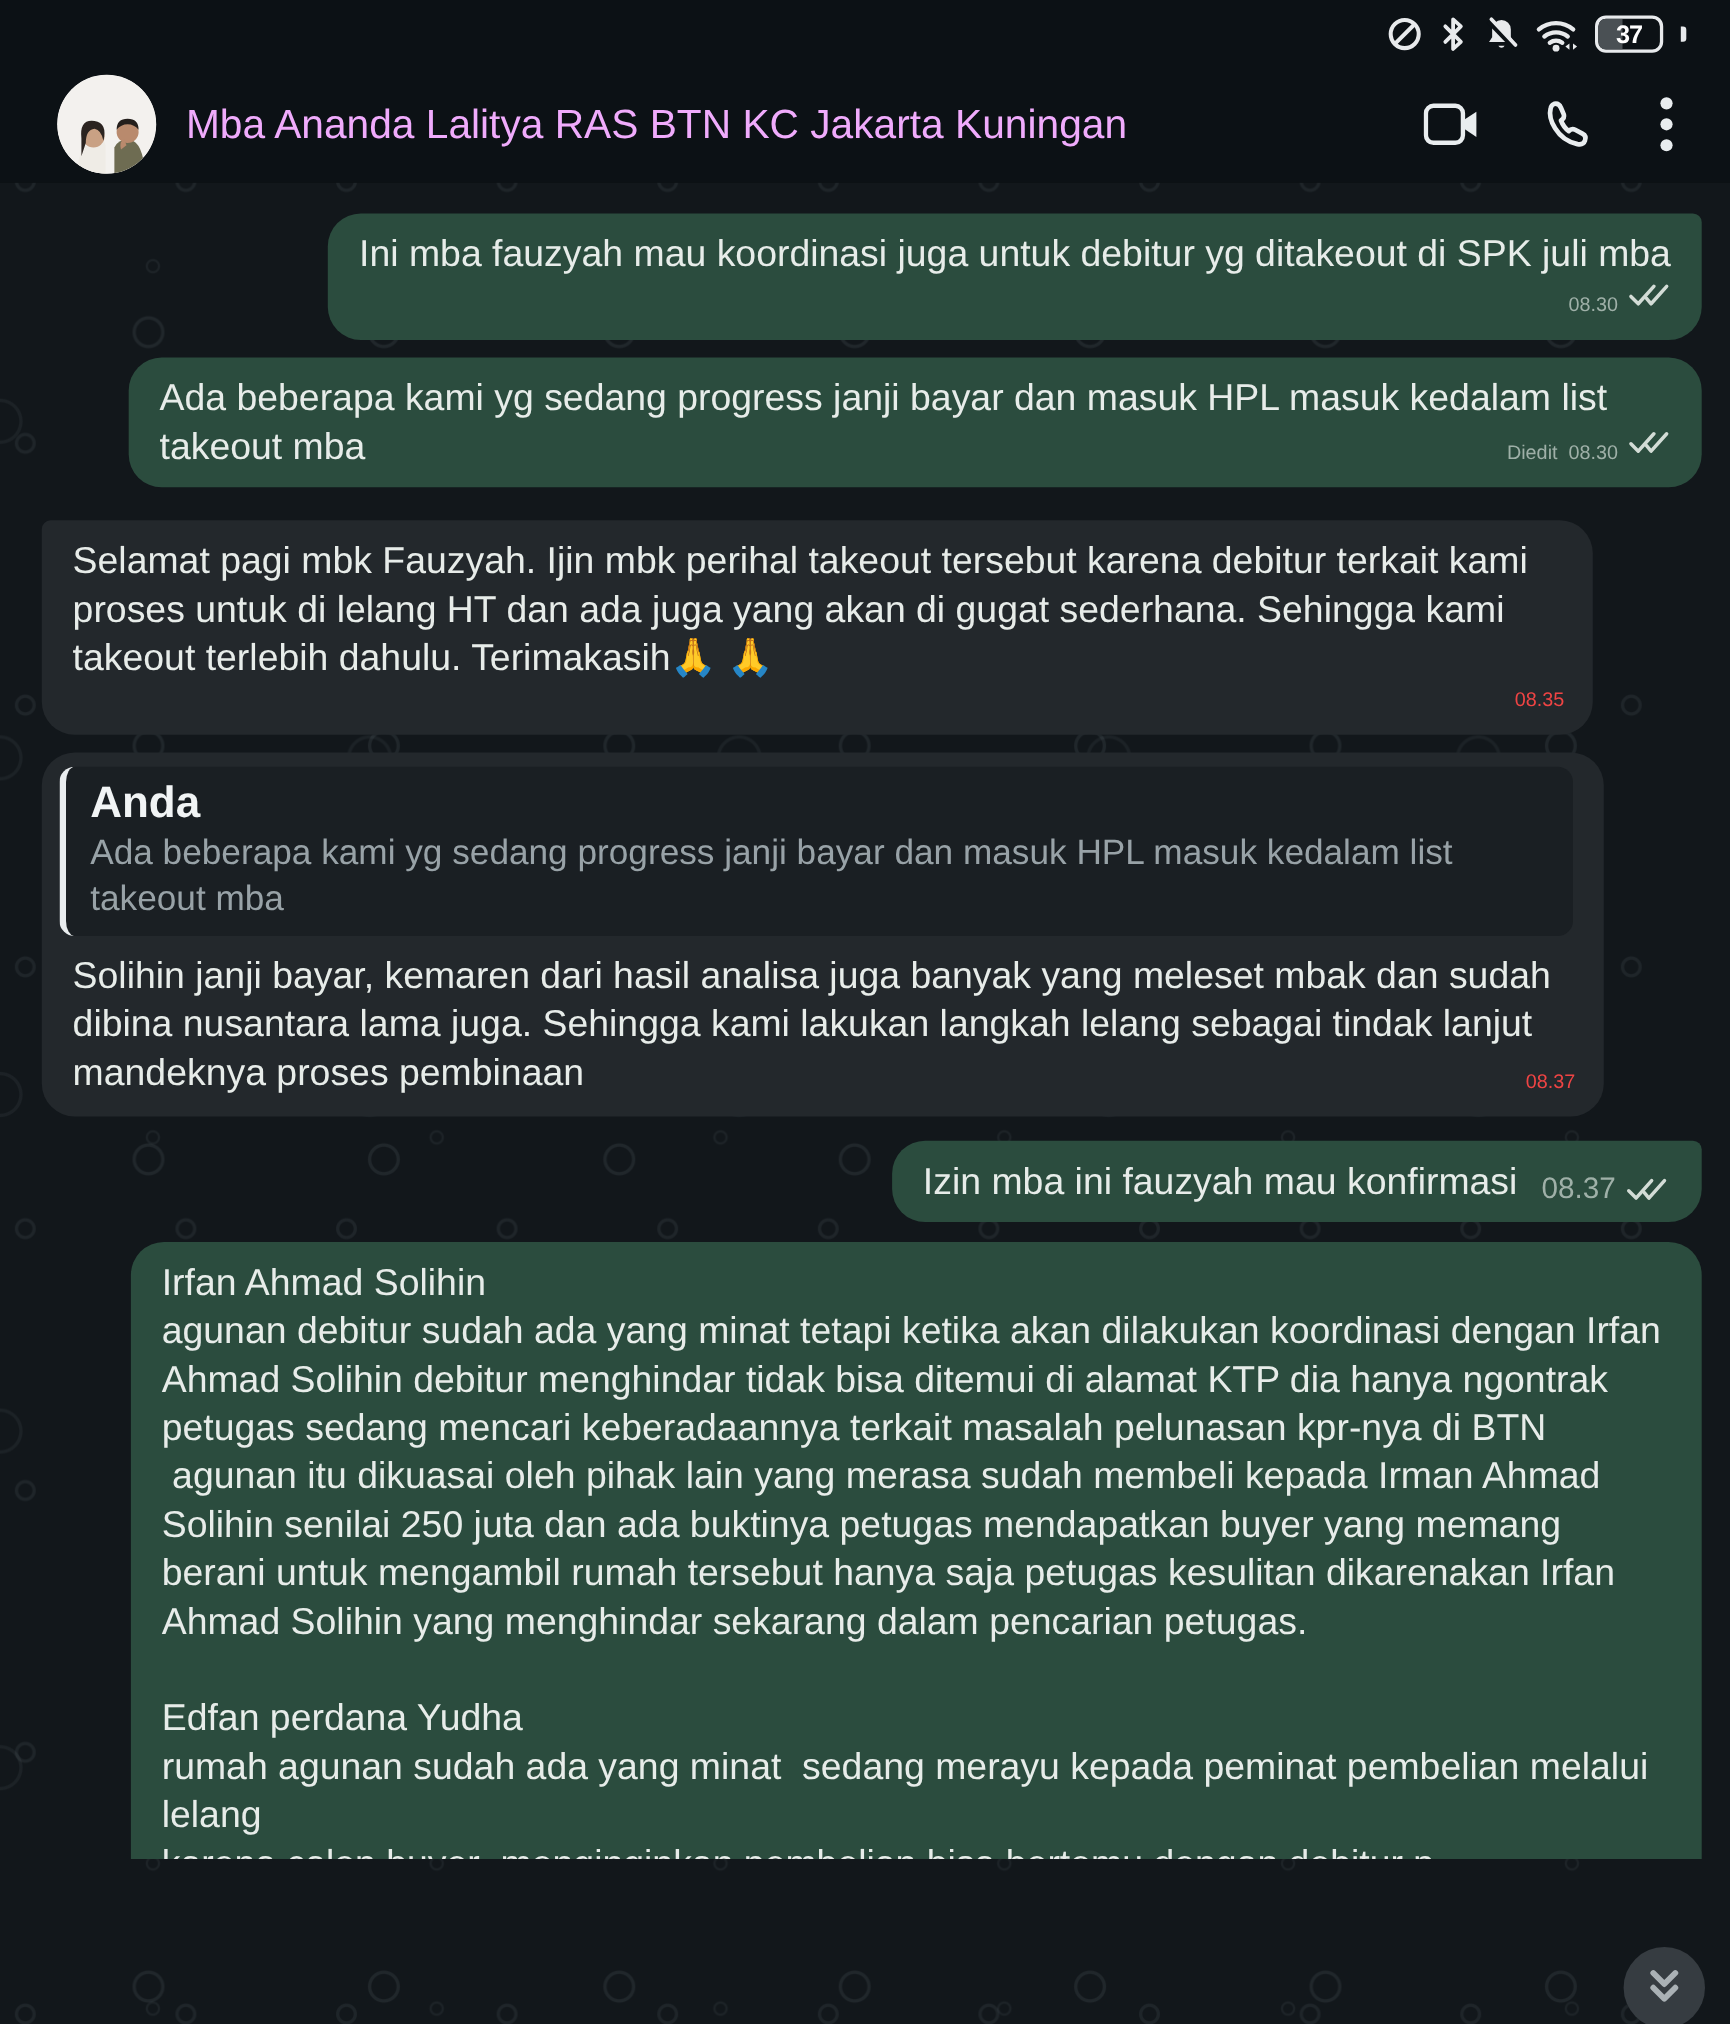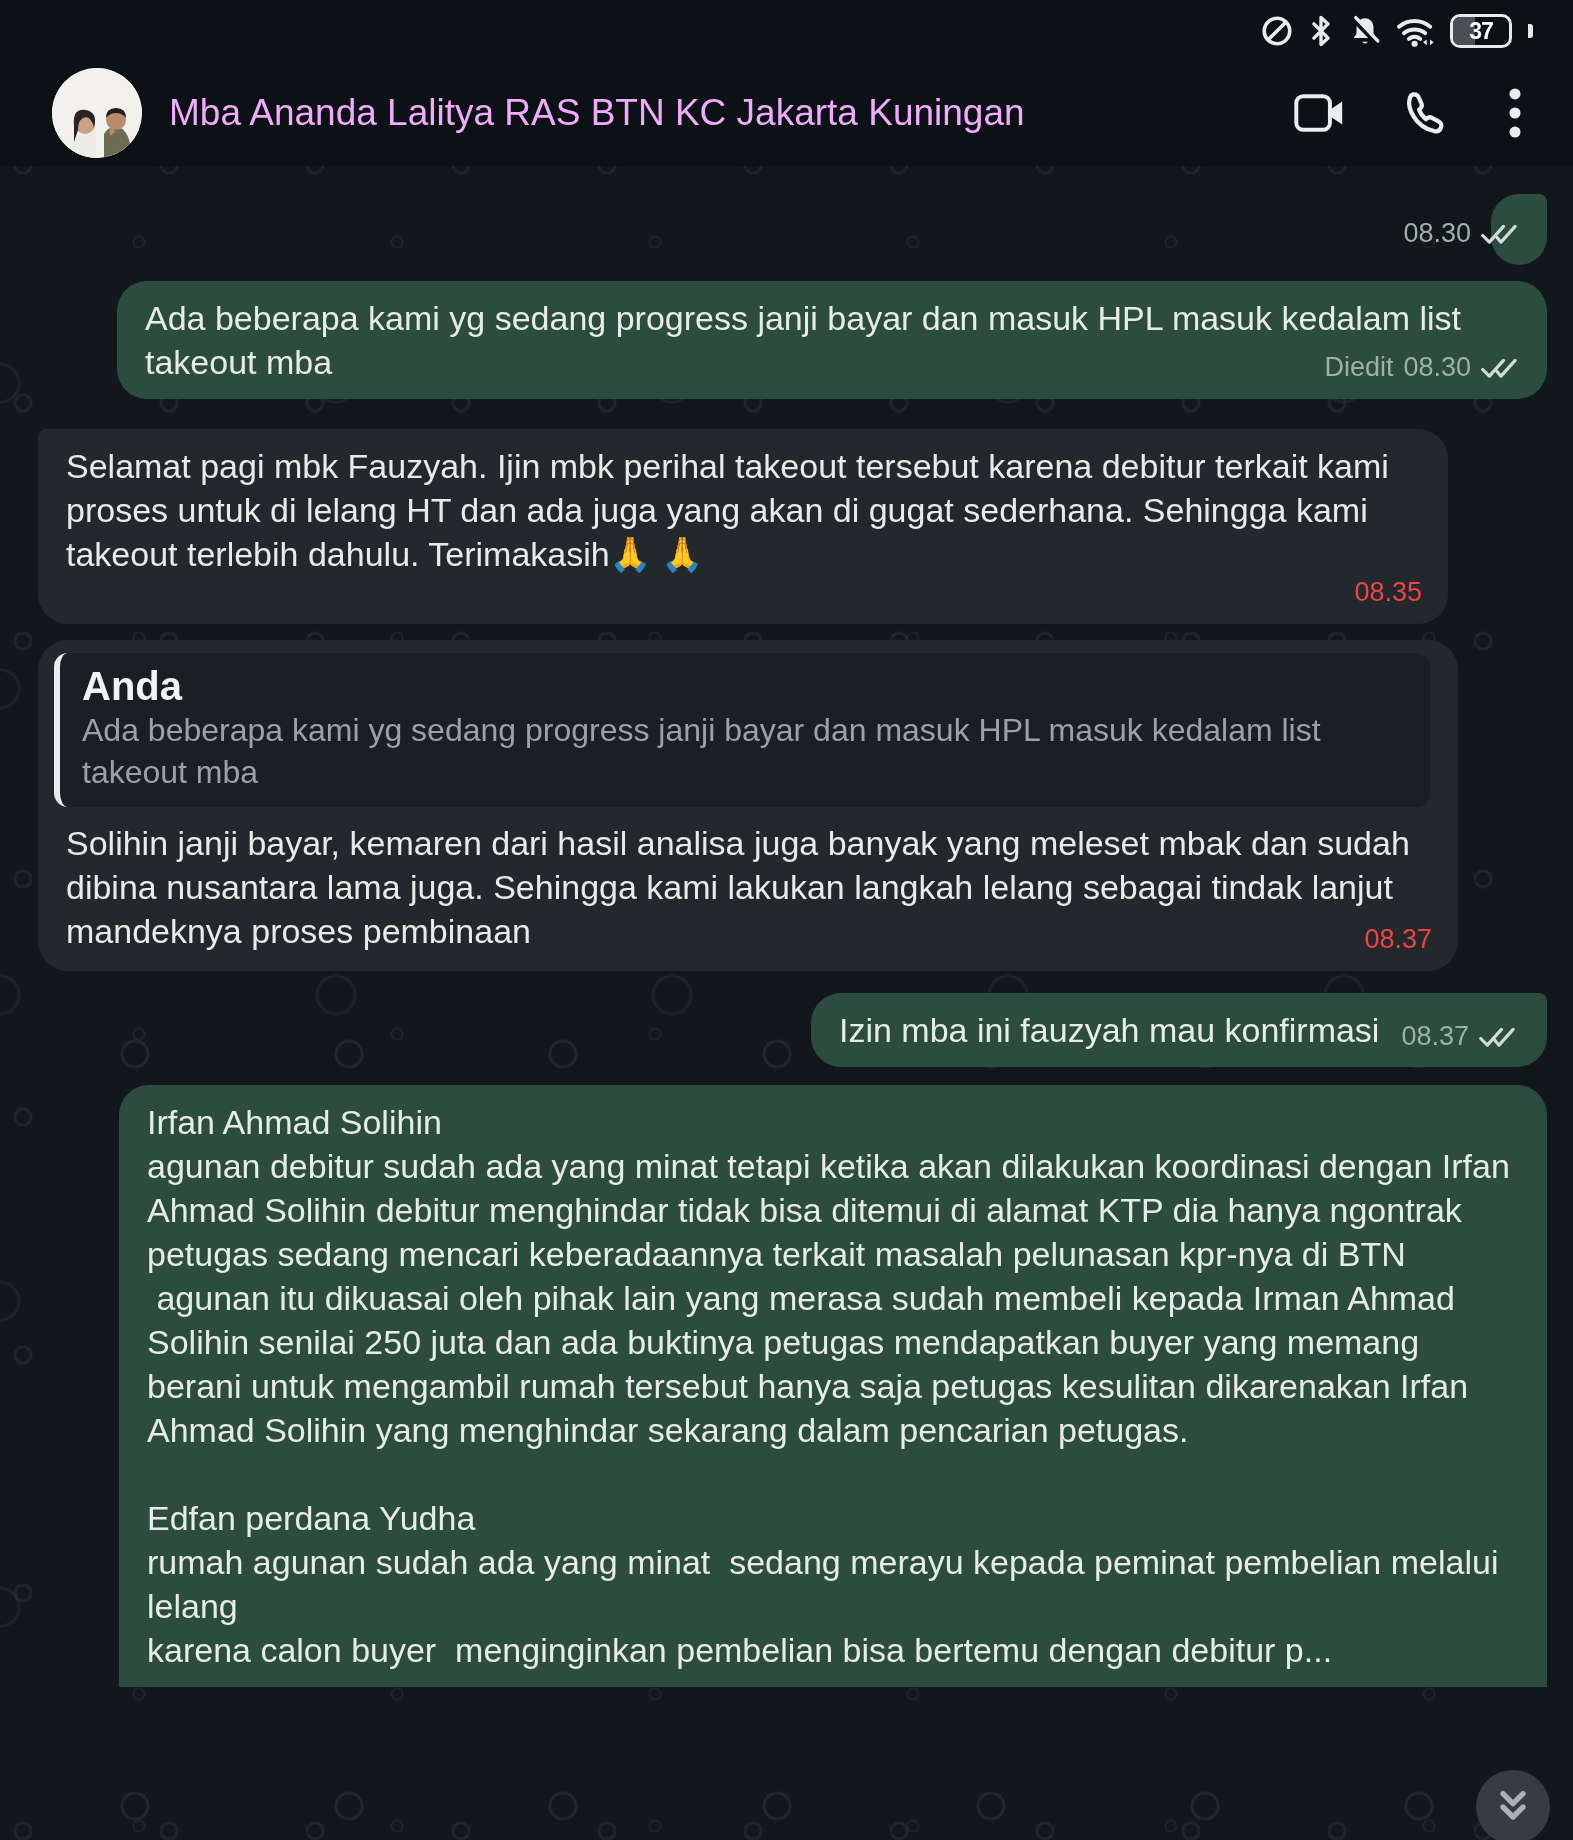--- a/index.html
+++ b/index.html
@@ -42,22 +42,22 @@
   .messages {
     position:absolute; top:0; left:0; right:0; height:1524px; overflow:hidden;
     display:flex; flex-direction:column; padding:28px 26px 0 38px;
   }
   .msg { position:relative; border-radius:30px; padding:15px 28px; font-size:34px; line-height:44px; color:#e7ece9; }
   .msg.out { background:#2b4c3e; align-self:flex-end; max-width:1420px; }
   .msg.in  { background:#23282c; align-self:flex-start; max-width:1420px; }
   .msg.tail-r { border-top-right-radius:8px; }
   .msg.tail-l { border-top-left-radius:8px; }
   .pre { white-space:pre-wrap; }
-  .meta { position:absolute; right:26px; bottom:10px; display:flex; align-items:center; gap:10px;
-          font-size:27px; color:#9fb0a8; white-space:nowrap; }
+  .meta { position:absolute; right:26px; bottom:10px; display:flex; gap:10px;
+          font-size:18px; color:#9fb0a8; white-space:nowrap; }
   .msg.in .meta { color:#ef4444; }
   .meta-inline { position:static; margin-left:22px; display:inline-flex; align-items:center; gap:10px;
                  font-size:27px; color:#9fb0a8; transform:translateY(6px); white-space:nowrap; }
   .row { display:flex; align-items:flex-end; }
   .pad-b-lg { padding-bottom:56px; }
   .pad-b-md { padding-bottom:48px; }
   .quote { background:#1a1f23; border-left:6px solid #e9edef; border-radius:14px; padding:10px 22px 14px;
            margin:-2px 0 14px -12px; }
   .quote-author { font-size:40px; font-weight:bold; color:#f1f4f5; line-height:46px; }
   .quote-text { font-size:32px; color:#98a2a7; line-height:42px; }
@@ -128,20 +128,21 @@
       <circle cx="4" cy="4" r="3.2" fill="#e9edef"></circle>
       <circle cx="4" cy="15" r="3.2" fill="#e9edef"></circle>
       <circle cx="4" cy="26" r="3.2" fill="#e9edef"></circle>
     </svg>
   </div>
 
   <div class="chat-area">
     <div class="messages">
 
       <div class="msg out tail-r pad-b-lg" style="margin-bottom:16px;">
+        <span>Ini mba fauzyah mau koordinasi juga untuk debitur yg ditakeout di SPK juli mba</span>
         <span class="meta">
           <span>08.30</span>
           <svg width="40" height="24" viewBox="0 0 24 14">
             <path d="M1 8.5 L5 12.5 L13.5 3" fill="none" stroke="#d3dcd6" stroke-width="1.9" stroke-linecap="round" stroke-linejoin="round"></path>
             <path d="M9.5 9.5 L12 12.5 L20.5 3" fill="none" stroke="#d3dcd6" stroke-width="1.9" stroke-linecap="round" stroke-linejoin="round"></path>
           </svg>
         </span>
       </div>
 
       <div class="msg out" style="margin-bottom:30px; max-width:1430px;">

